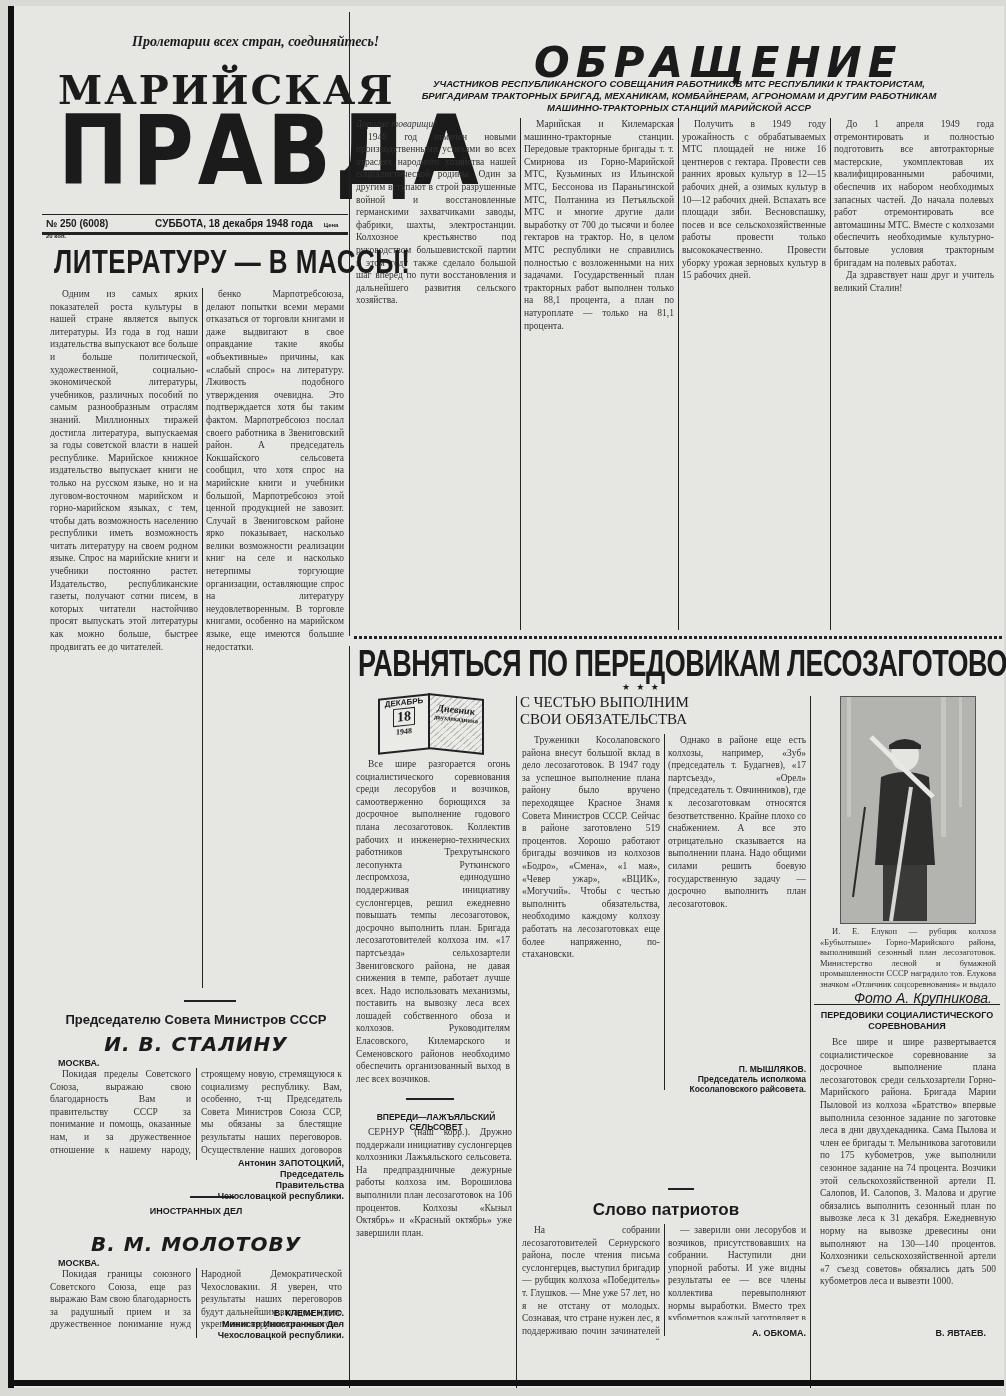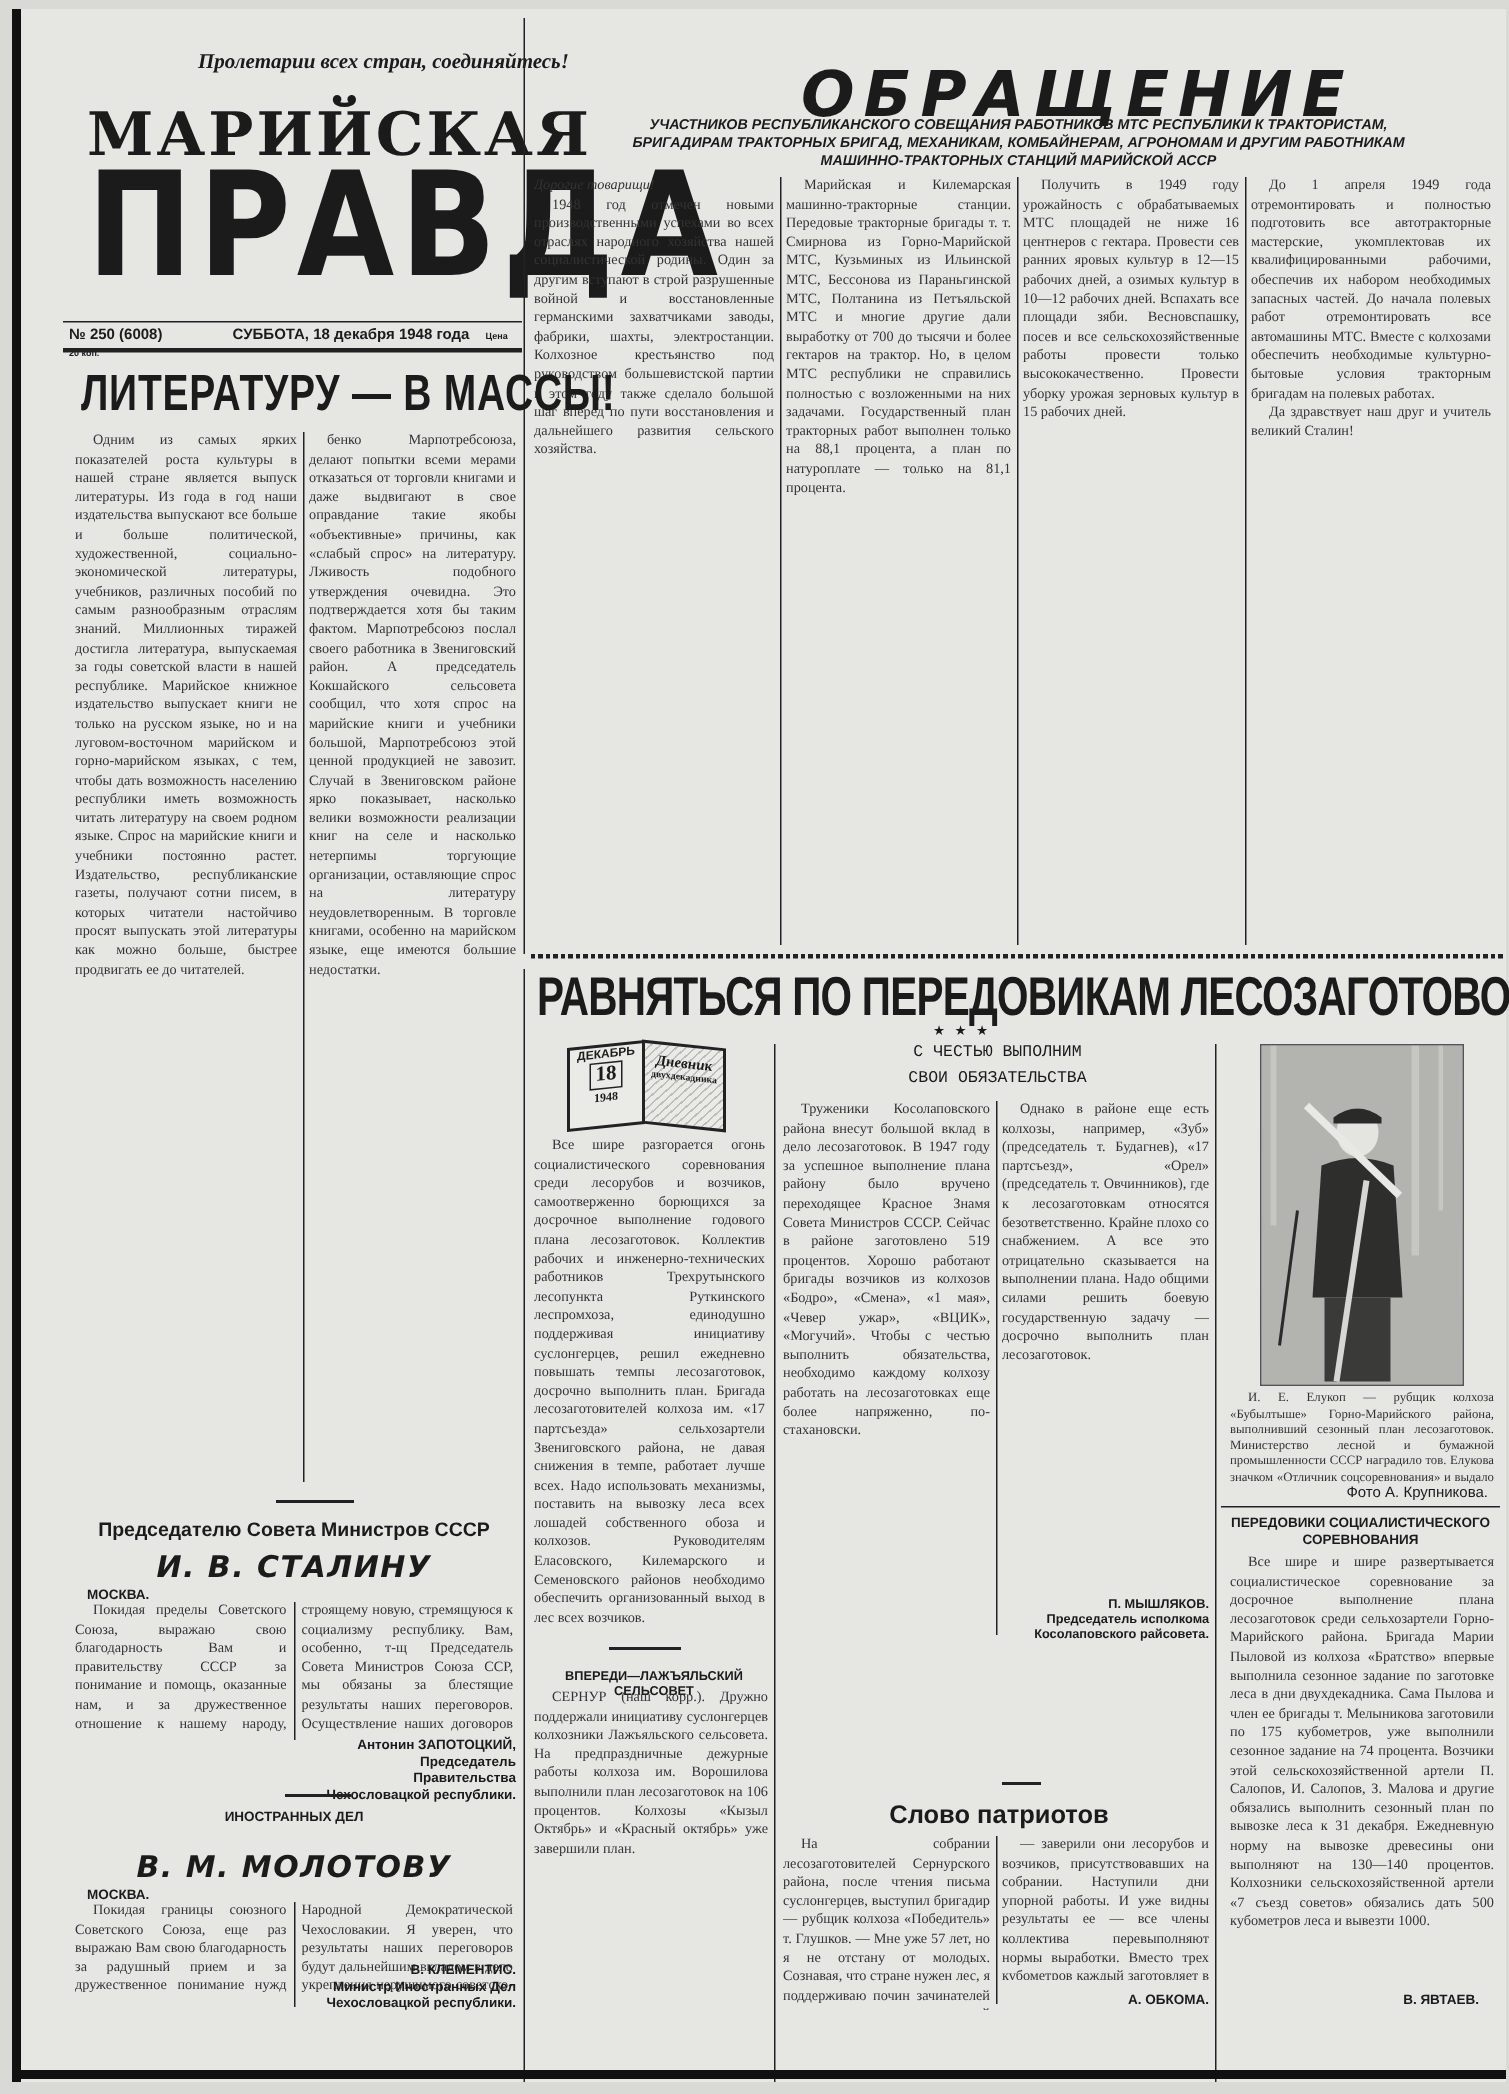--- a/index.html
+++ b/index.html
@@ -121,21 +121,21 @@
   <div class="abs body-text" style="left:342px;top:752px;width:154px;height:330px;">
     <p>Все шире разгорается огонь социалистического соревнования среди лесорубов и возчиков, самоотверженно борющихся за досрочное выполнение годового плана лесозаготовок. Коллектив рабочих и инженерно-технических работников Трехрутынского лесопункта Руткинского леспромхоза, единодушно поддерживая инициативу суслонгерцев, решил ежедневно повышать темпы лесозаготовок, досрочно выполнить план. Бригада лесозаготовителей колхоза им. «17 партсъезда» сельхозартели Звениговского района, не давая снижения в темпе, работает лучше всех. Надо использовать механизмы, поставить на вывозку леса всех лошадей собственного обоза и колхозов. Руководителям Еласовского, Килемарского и Семеновского районов необходимо обеспечить организованный выход в лес всех возчиков.</p>
   </div>
   <div class="hr" style="left:392px;top:1092px;width:48px;"></div>
   <div class="abs" style="left:342px;top:1106px;width:160px;text-align:center;font-family:'Liberation Sans',sans-serif;font-weight:bold;font-size:8.5px;">ВПЕРЕДИ—ЛАЖЪЯЛЬСКИЙ СЕЛЬСОВЕТ</div>
   <div class="abs body-text" style="left:342px;top:1120px;width:156px;height:260px;">
     <p>СЕРНУР (наш корр.). Дружно поддержали инициативу суслонгерцев колхозники Лажъяльского сельсовета. На предпраздничные дежурные работы колхоза им. Ворошилова выполнили план лесозаготовок на 106 процентов. Колхозы «Кызыл Октябрь» и «Красный октябрь» уже завершили план.</p>
   </div>
   <div class="col-rule" style="left:502px;top:690px;height:692px;"></div>
 
-  <div class="abs" style="left:506px;top:688px;width:290px;text-align:center;font-family:Liberation Mono, monospace;font-size:11px;line-height:17px;">
+  <div class="abs" style="left:506px;top:688px;width:290px;text-align:left;font-family:Liberation Serif, serif;font-size:15px;line-height:17px;">
     <div>С ЧЕСТЬЮ ВЫПОЛНИМ</div>
     <div>СВОИ ОБЯЗАТЕЛЬСТВА</div>
   </div>
   <div class="abs body-text" style="left:508px;top:728px;width:138px;height:342px;">
     <p>Труженики Косолаповского района внесут большой вклад в дело лесозаготовок. В 1947 году за успешное выполнение плана району было вручено переходящее Красное Знамя Совета Министров СССР. Сейчас в районе заготовлено 519 процентов. Хорошо работают бригады возчиков из колхозов «Бодро», «Смена», «1 мая», «Чевер ужар», «ВЦИК», «Могучий». Чтобы с честью выполнить обязательства, необходимо каждому колхозу работать на лесозаготовках еще более напряженно, по-стахановски.</p>
   </div>
   <div class="col-rule" style="left:650px;top:728px;height:356px;"></div>
   <div class="abs body-text" style="left:654px;top:728px;width:138px;height:328px;">
     <p>Однако в районе еще есть колхозы, например, «Зуб» (председатель т. Будагнев), «17 партсъезд», «Орел» (председатель т. Овчинников), где к лесозаготовкам относятся безответственно. Крайне плохо со снабжением. А все это отрицательно сказывается на выполнении плана. Надо общими силами решить боевую государственную задачу — досрочно выполнить план лесозаготовок.</p>
   </div>
@@ -158,21 +158,21 @@
       <path d="M40 80 Q64 70 88 80 L94 168 L34 168 Z" fill="#2e2e2c"></path>
       <rect x="42" y="168" width="44" height="56" fill="#3a3a38"></rect>
       <line x1="30" y1="40" x2="92" y2="100" stroke="#e8e8e4" stroke-width="5"></line>
       <line x1="70" y1="90" x2="50" y2="224" stroke="#d6d6d2" stroke-width="4"></line>
       <line x1="24" y1="110" x2="12" y2="200" stroke="#2a2a28" stroke-width="2"></line>
     </svg>
   </div>
   <div class="abs body-text" style="left:806px;top:920px;width:176px;height:66px;font-size:8.5px;line-height:10.5px;">
     <p>И. Е. Елукоп — рубщик колхоза «Бубылтыше» Горно-Марийского района, выполнивший сезонный план лесозаготовок. Министерство лесной и бумажной промышленности СССР наградило тов. Елукова значком «Отличник соцсоревнования» и выдало ему денежную премию.</p>
   </div>
-  <div class="abs sig" style="left:806px;top:984px;width:172px;font-size:10px;font-weight:normal;">Фото А. Крупникова.</div>
+  <div class="abs sig" style="left:806px;top:984px;width:172px;font-size:14px;font-weight:normal;font-style:italic;">Фото А. Крупникова.</div>
   <div class="hr" style="left:800px;top:998px;width:186px;height:1px;"></div>
 
   <div class="abs" style="left:800px;top:1004px;width:186px;text-align:center;font-family:'Liberation Sans',sans-serif;font-weight:bold;font-size:9px;line-height:11px;">
     <div>ПЕРЕДОВИКИ СОЦИАЛИСТИЧЕСКОГО</div>
     <div>СОРЕВНОВАНИЯ</div>
   </div>
   <div class="abs body-text" style="left:806px;top:1030px;width:176px;height:296px;">
     <p>Все шире и шире развертывается социалистическое соревнование за досрочное выполнение плана лесозаготовок среди сельхозартели Горно-Марийского района. Бригада Марии Пыловой из колхоза «Братство» впервые выполнила сезонное задание по заготовке леса в дни двухдекадника. Сама Пылова и член ее бригады т. Мелыникова заготовили по 175 кубометров, уже выполнили сезонное задание на 74 процента. Возчики этой сельскохозяйственной артели П. Салопов, И. Салопов, З. Малова и другие обязались выполнить сезонный план по вывозке леса к 31 декабря. Ежедневную норму на вывозке древесины они выполняют на 130—140 процентов. Колхозники сельскохозяйственной артели «7 съезд советов» обязались дать 500 кубометров леса и вывезти 1000.</p>
   </div>
   <div class="abs sig" style="left:900px;top:1322px;width:72px;font-size:9px;">В. ЯВТАЕВ.</div>

